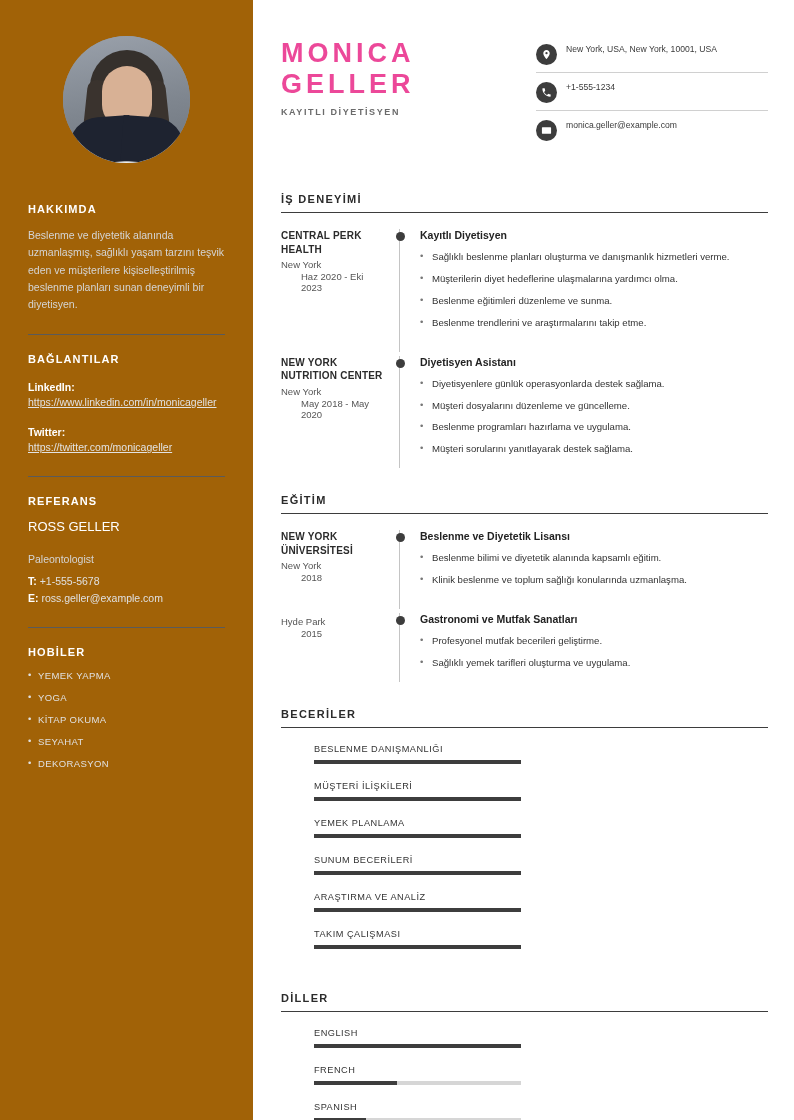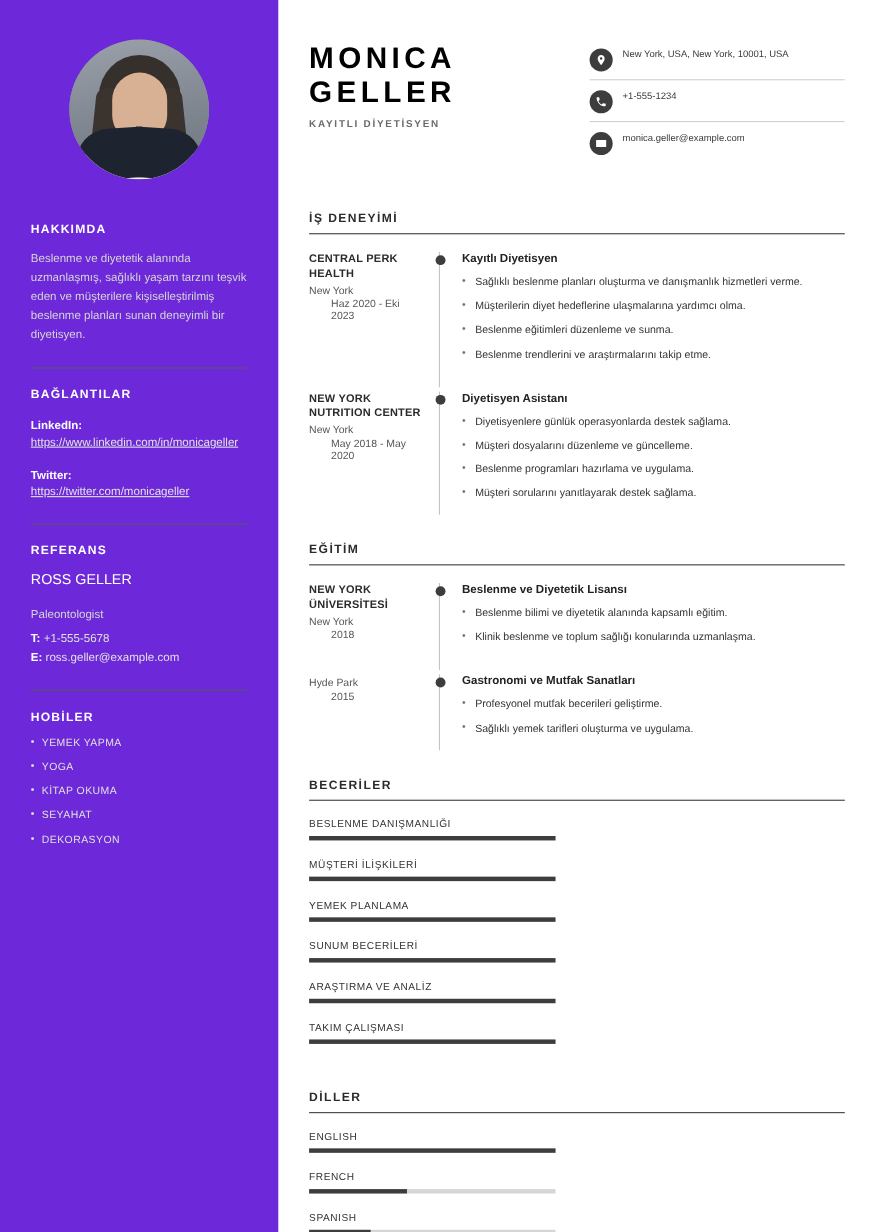--- a/index.html
+++ b/index.html
@@ -14,21 +14,21 @@
     width: 794px;
     height: 1120px;
     display: flex;
     background: #ffffff;
     overflow: hidden;
   }
 
   
   .sidebar {
     width: 253px;
-    background: #6d28d9;
+    background: #a16207;
     color: #d9d9d9;
     padding: 36px 28px 20px 28px;
     flex-shrink: 0;
   }
   .avatar-wrap {
     display: flex;
     justify-content: center;
     margin-bottom: 40px;
   }
   .avatar {
@@ -138,21 +138,21 @@
   .top {
     display: flex;
     justify-content: space-between;
     align-items: flex-start;
     margin-bottom: 36px;
   }
   .name {
     font-size: 27px;
     letter-spacing: 4px;
     font-weight: bold;
-    color: #000000;
+    color: #ec4899;
     line-height: 1.14;
     text-align: center;
   }
   .role {
     font-size: 9px;
     letter-spacing: 1.6px;
     color: #6b6b6b;
     margin-top: 7px;
     font-weight: bold;
   }
@@ -236,20 +236,21 @@
     content: "•";
     position: absolute; left: 0; top: -1px;
     color: #777;
   }
 
   
   .grid2 {
     display: flex;
     flex-wrap: wrap;
     column-gap: 52px;
+    margin-left: 33px;
   }
   .skill {
     width: calc(50% - 20px);
     margin-bottom: 17px;
   }
   .skill-name {
     font-size: 9.2px;
     letter-spacing: .5px;
     color: #333;
     text-transform: uppercase;

